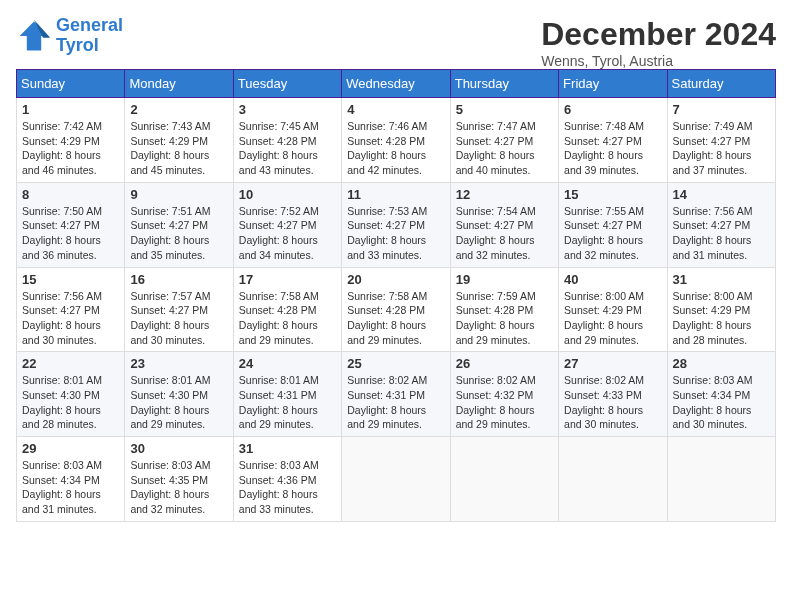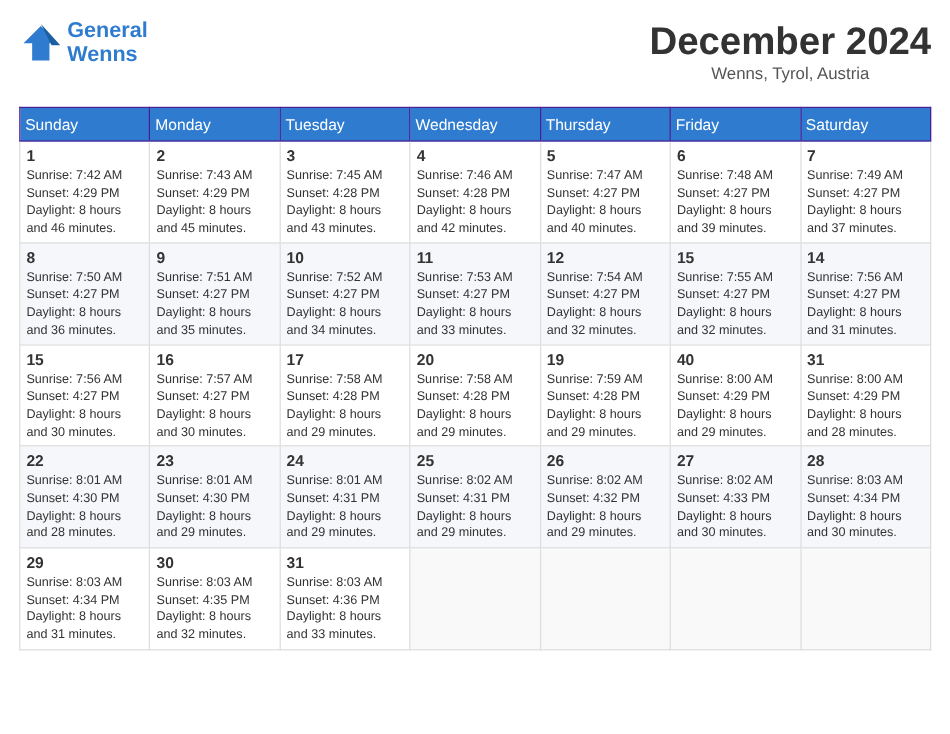--- a/index.html
+++ b/index.html
@@ -7,42 +7,42 @@
       font-family: Arial, sans-serif;
       background: #fff;
       width: 792px;
       min-height: 612px;
       padding: 16px;
     }
     .header {
       display: flex;
       justify-content: space-between;
       align-items: flex-start;
-      margin-bottom: 20px;
+      margin-bottom: 0;
     }
     .logo {
       display: flex;
       align-items: center;
       gap: 4px;
     }
     .logo-text {
       font-size: 18px;
       font-weight: bold;
       color: #333;
       line-height: 1.1;
     }
     .logo-text span {
       color: #2e7bcf;
     }
     .logo-icon {
       width: 36px;
       height: 36px;
     }
     .title-section {
-      text-align: center;
+      text-align: left;
     }
     .month-title {
       font-size: 32px;
       font-weight: bold;
       color: #333;
     }
     .location {
       font-size: 14px;
       color: #555;
     }
@@ -91,21 +91,21 @@
 <body>
 
 <div class="header">
   <div class="logo">
     <svg class="logo-icon" viewBox="0 0 40 40">
       <polygon points="20,4 36,20 28,20 28,36 12,36 12,20 4,20" fill="#2e7bcf"></polygon>
       <polygon points="20,2 38,22 30,22" fill="#1a5fa0"></polygon>
     </svg>
     <div class="logo-text">
       <div><span>General</span></div>
-      <div style="color:#2e7bcf;">Wenns</div>
+      <div style="color:#2e7bcf;">Tyrol</div>
     </div>
   </div>
   <div class="title-section">
     <div class="month-title">December 2024</div>
     <div class="location">Wenns, Tyrol, Austria</div>
   </div>
 </div>
 
 <table class="calendar">
   <thead>

